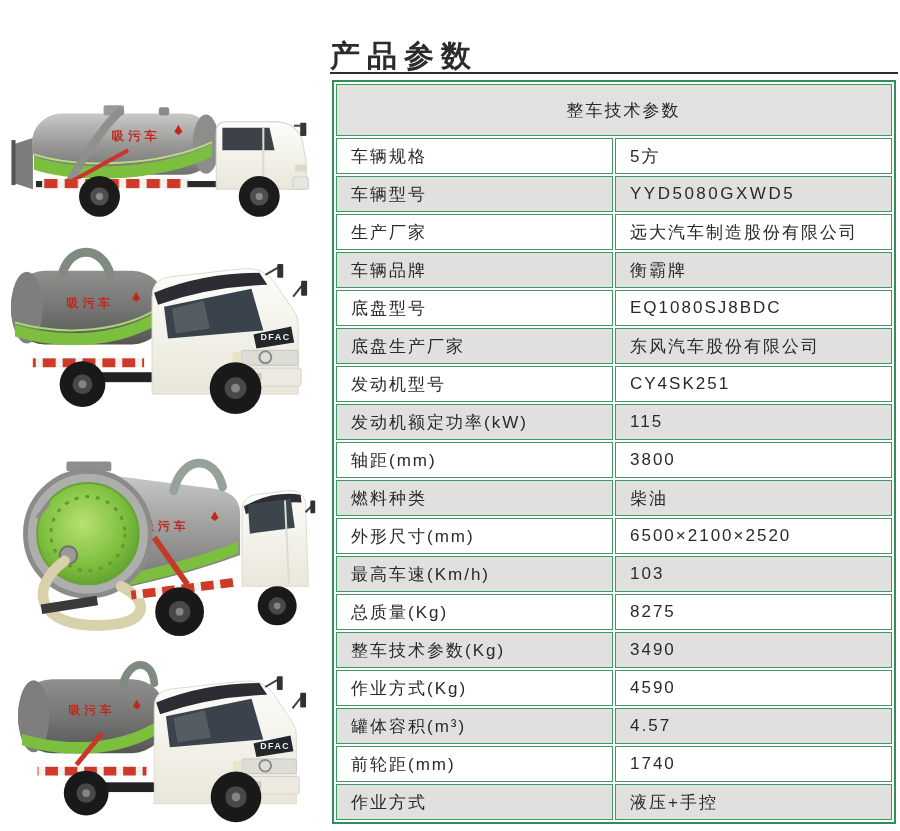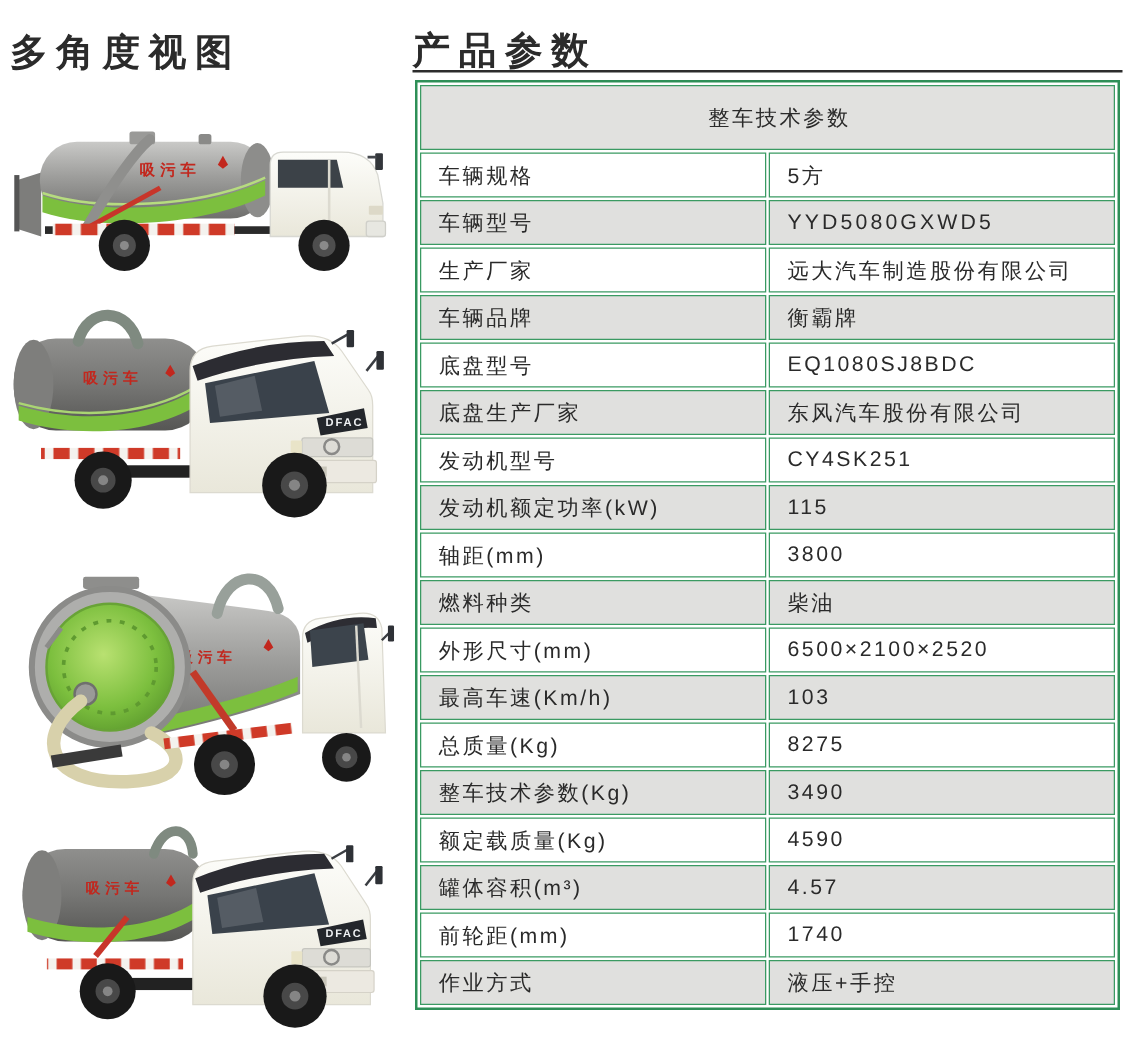--- a/index.html
+++ b/index.html
@@ -13,21 +13,21 @@
     position:absolute;left:8px;top:22px;font-size:30px;font-weight:700;
     letter-spacing:7px;color:#2b2b2b;white-space:nowrap;
   }
   .truck-fig{position:absolute;left:5px;width:318px;}
   .truck-fig svg{display:block;width:100%;height:100%;}
   .fig1{top:95px;height:128px;}
   .fig2{top:237px;height:184px;}
   .fig3{top:440px;height:200px;}
   .fig4{top:650px;height:180px;}
   
-  .params{position:absolute;left:330px;top:0;width:568px;height:681px;}
+  .params{position:absolute;left:330px;top:16px;width:568px;height:681px;}
   .params-title{
     position:absolute;left:0;top:20px;width:568px;height:36px;
     border-bottom:2px solid #2c2c2c;
   }
   .params-title span{
     font-size:30px;font-weight:700;letter-spacing:7px;color:#2b2b2b;white-space:nowrap;
   }
   table.spec{
     position:absolute;left:2px;top:64px;width:564px;height:744px;
     border:2px solid #2e8f57;border-collapse:separate;border-spacing:2px;
@@ -75,21 +75,20 @@
         <stop offset="1" stop-color="#58962b"></stop>
     </radialGradient>
     <pattern id="rwstripe" width="20" height="10" patternUnits="userSpaceOnUse">
       <rect width="20" height="10" fill="#cf3a28"></rect>
         <rect x="11" width="7" height="10" fill="#f4f2ee"></rect>
     </pattern>
   </defs>
 </svg>
 
 <div class="gallery">
-  <div class="gallery-title">多角度视图</div>
 
   <div class="truck-fig fig1">
     <svg viewBox="0 0 310 125">
       <g>
         <path d="M8,48 L27,42 L27,92 L8,86 Z" fill="#7d7d7b"></path>
         <rect x="6" y="44" width="4" height="44" fill="#555"></rect>
       </g>
       <g>
         <rect x="26" y="18" width="178" height="60" rx="29" fill="url(#tankSide)"></rect>
         <ellipse cx="196" cy="48" rx="13" ry="29" fill="#8d8d8b"></ellipse>
@@ -317,21 +316,21 @@
         </tr>
       <tr>
           <td class="lbl">总质量(Kg)</td>
           <td class="val">8275</td>
         </tr>
       <tr>
           <td class="lbl">整车技术参数(Kg)</td>
           <td class="val">3490</td>
         </tr>
       <tr>
-          <td class="lbl">额定载质量(Kg)</td>
+          <td class="lbl">作业方式(Kg)</td>
           <td class="val">4590</td>
         </tr>
       <tr>
           <td class="lbl">罐体容积(m³)</td>
           <td class="val">4.57</td>
         </tr>
       <tr>
           <td class="lbl">前轮距(mm)</td>
           <td class="val">1740</td>
         </tr>

